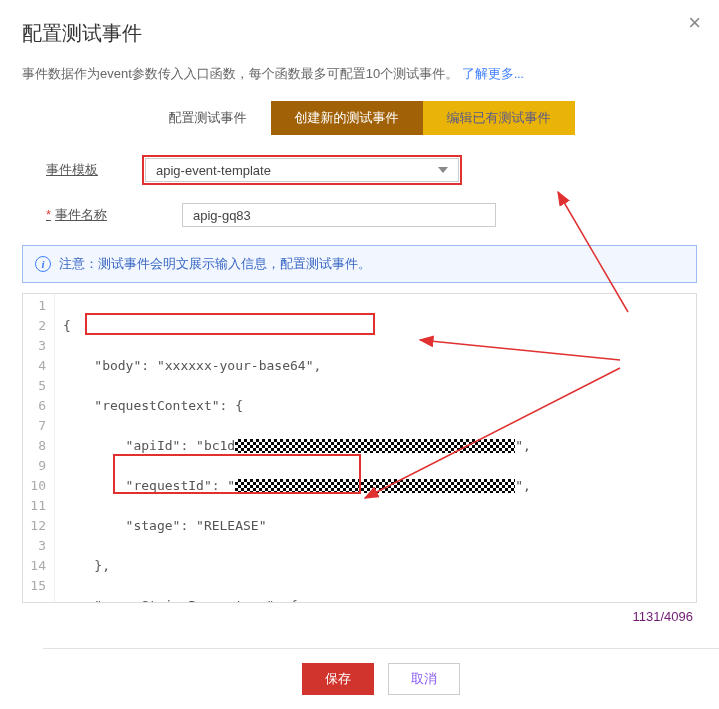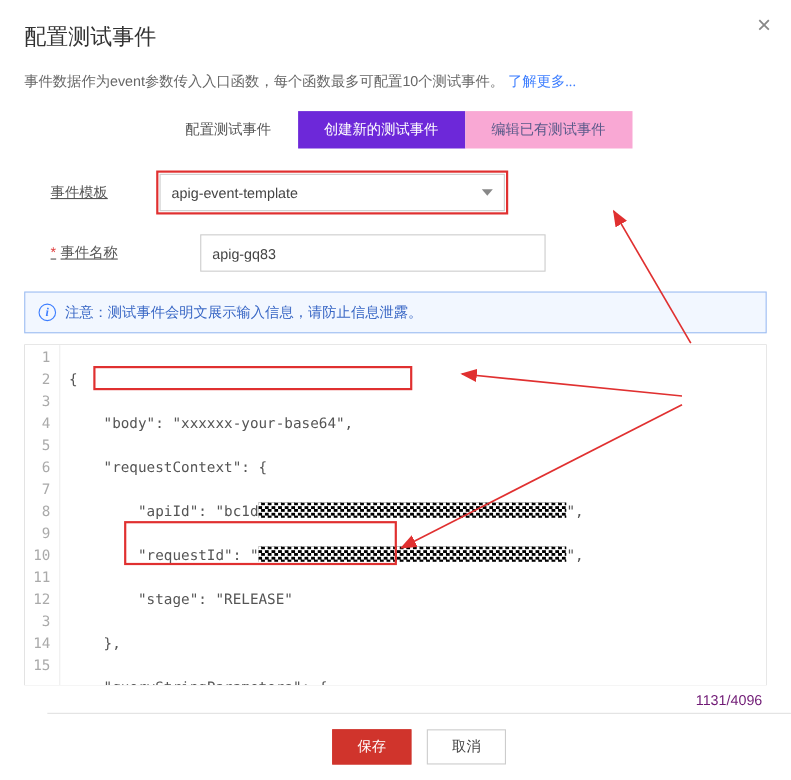--- a/index.html
+++ b/index.html
@@ -42,39 +42,39 @@
     margin-bottom: 20px;
   }
   .tab {
     padding: 8px 24px;
     font-size: 13px;
     color: #555;
     cursor: pointer;
     background: #f4f5fb;
   }
   .tab.plain { background: transparent; }
-  .tab.active { background: #6d28d9; color: #fff; }
-  .tab.lavender { background: #f9a8d4; color: #5a5a8a; }
+  .tab.active { background: #a16207; color: #fff; }
+  .tab.lavender { background: #eab308; color: #5a5a8a; }
 
   .form-row {
     display: flex;
     align-items: center;
     margin-bottom: 18px;
   }
   .form-label {
     width: 120px;
     text-align: left;
     font-size: 13px;
     color: #555;
     padding-left: 24px;
     text-decoration: underline;
   }
   .form-label .req { color: #e14444; margin-right: 4px; }
   .select-box, .text-input {
-    height: 34px;
+    height: 24px;
     border: 1px solid #ccc;
     padding: 0 10px;
     font-size: 13px;
     color: #444;
     background: #fff;
     display: flex;
     align-items: center;
     position: relative;
   }
   .select-box { width: 314px; justify-content: space-between; cursor: pointer; }
@@ -179,21 +179,21 @@
     gap: 14px;
     background: #fff;
     margin-left: 43px;
   }
   .btn {
     min-width: 72px;
     height: 32px;
     font-size: 13px;
     border: 1px solid #ccc;
     background: #fff;
-    color: #404040;
+    color: #8b5cf6;
     cursor: pointer;
     display: inline-flex;
     align-items: center;
     justify-content: center;
   }
   .btn.primary { background: #d0342c; border-color: #d0342c; color: #fff; }
 
   svg.arrows { position: absolute; top: 0; left: 0; pointer-events: none; }
 </style>
 </head>
@@ -229,21 +229,21 @@
       <span class="req">*</span><span>事件名称</span>
     </div>
     <div class="text-input">
       <input type="text" value="apig-gq83" style="">
     </div>
   </div>
 
   <div class="notice">
     <span class="info-icon">i</span>
     <span>
-      <span>注意：</span><span>测试事件会明文展示输入信息，请防止信息泄露。</span>
+      <span>注意：</span><span>测试事件会明文展示输入信息，配置测试事件。</span>
     </span>
   </div>
 
   <div class="code-area">
     <div class="code-inner">
       <div class="gutter">
         <div>1</div>
           <div>2</div>
           <div>3</div>
           <div>4</div>

